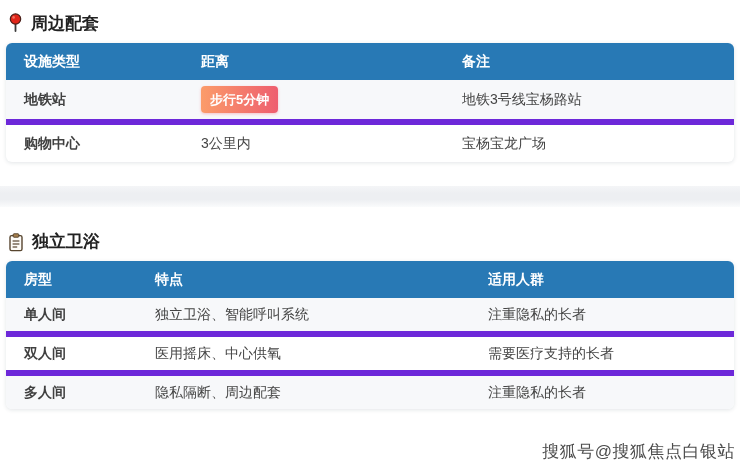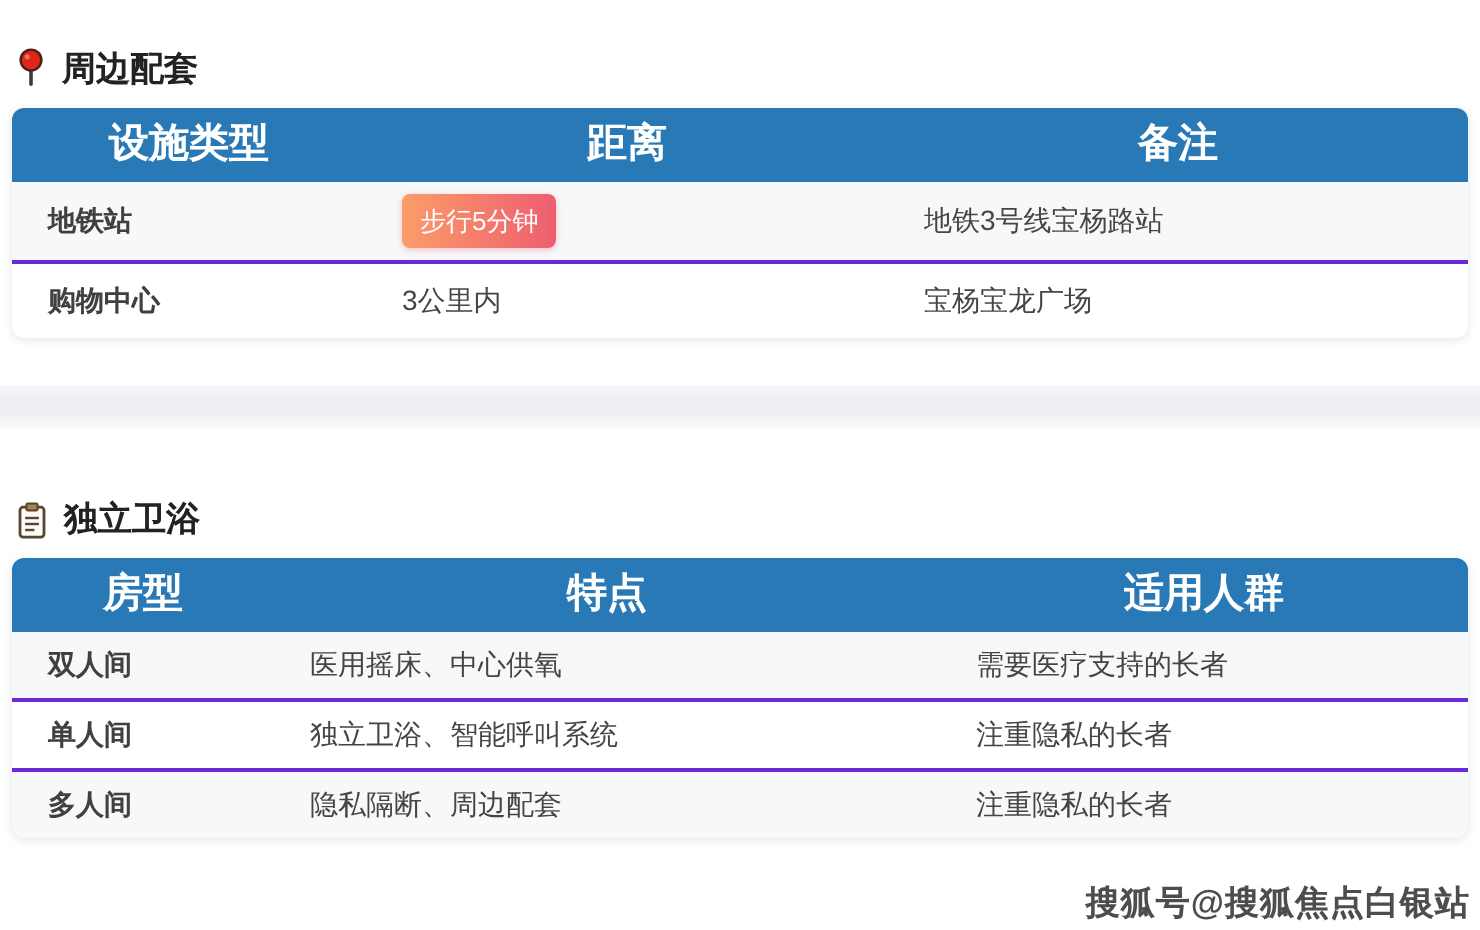--- a/index.html
+++ b/index.html
@@ -9,75 +9,75 @@
     overflow: hidden;
     position: relative;
     background: #ffffff;
     font-family: "Liberation Sans", "DejaVu Sans", sans-serif;
   }
   .content { padding: 0 6px; }
 
   .section-title {
     display: flex; align-items: center; gap: 8px;
     font-size: 17px; font-weight: bold; color: #222;
-    margin: 15px 0 0 2px; padding-top: 9px; line-height: 20px;
+    margin: 4px 0 0 2px; padding-top: 9px; line-height: 20px;
   }
   .section-title .icon { display: inline-flex; align-items: center; }
 
   .table-card {
     margin-top: 9px;
     border-radius: 6px;
     overflow: hidden;
     box-shadow: 0 1px 4px rgba(20,40,60,0.12);
     background: #fff;
   }
   table { width: 100%; border-collapse: collapse; table-layout: fixed; }
   thead th {
     background: #2879b5;
     color: #ffffff;
-    font-size: 20px; font-weight: bold;
-    text-align: center;
+    font-size: 14px; font-weight: bold;
+    text-align: left;
     padding: 9px 18px;
     line-height: 19px;
   }
   tbody td {
     padding: 9px 18px;
     font-size: 14px;
     color: #454545;
     line-height: 19px;
     white-space: nowrap;
   }
   .t2 tbody td { padding: 7px 18px; }
   tbody tr:nth-child(odd) { background: #f7f8fa; }
-  tbody tr + tr { border-top: 2px solid #6d28d9; }
+  tbody tr + tr { border-top: 6px solid #6d28d9; }
   td.col-first { font-weight: bold; color: #404040; }
 
   .badge {
     display: inline-block;
     margin: -3px 0;
     padding: 4px 9px;
     border-radius: 4px;
-    font-size: 13px; font-weight: normal;
+    font-size: 13px; font-weight: bold;
     color: #ffffff;
     background: linear-gradient(90deg, #fb9c6a, #ee5e6f);
     box-shadow: 0 1px 3px rgba(238,94,111,0.35);
   }
 
   .divider-band {
     margin-top: 24px;
     width: 740px; height: 21px;
     background: linear-gradient(180deg, #f4f5f7, #edeff2 35%, #edeff2 65%, #fafbfc);
   }
 
   .sec2-title { padding-top: 21px; }
 
   .watermark {
     position: absolute;
     right: 5px; bottom: 2px;
-    font-size: 17px; font-weight: bold;
+    font-size: 17px; font-weight: normal;
     letter-spacing: 0.5px;
     color: #4d4d4d;
     text-shadow: -1px -1px 0 #fff, 1px -1px 0 #fff, -1px 1px 0 #fff,
                  1px 1px 0 #fff, 0 2px 2px rgba(255,255,255,0.9);
   }
 </style>
 </head>
 <body>
 
 <div class="content">
@@ -149,28 +149,28 @@
         </colgroup>
       <thead>
         <tr>
           <th>房型</th>
           <th>特点</th>
           <th>适用人群</th>
         </tr>
       </thead>
       <tbody>
         <tr>
+          <td class="col-first">单人间</td>
+          <td>独立卫浴、智能呼叫系统</td>
+          <td>注重隐私的长者</td>
+        </tr>
+        <tr>
           <td class="col-first">双人间</td>
           <td>医用摇床、中心供氧</td>
           <td>需要医疗支持的长者</td>
-        </tr>
-        <tr>
-          <td class="col-first">单人间</td>
-          <td>独立卫浴、智能呼叫系统</td>
-          <td>注重隐私的长者</td>
         </tr>
         <tr>
           <td class="col-first">多人间</td>
           <td>隐私隔断、周边配套</td>
           <td>注重隐私的长者</td>
         </tr>
       </tbody>
     </table>
   </div>
 </div>

